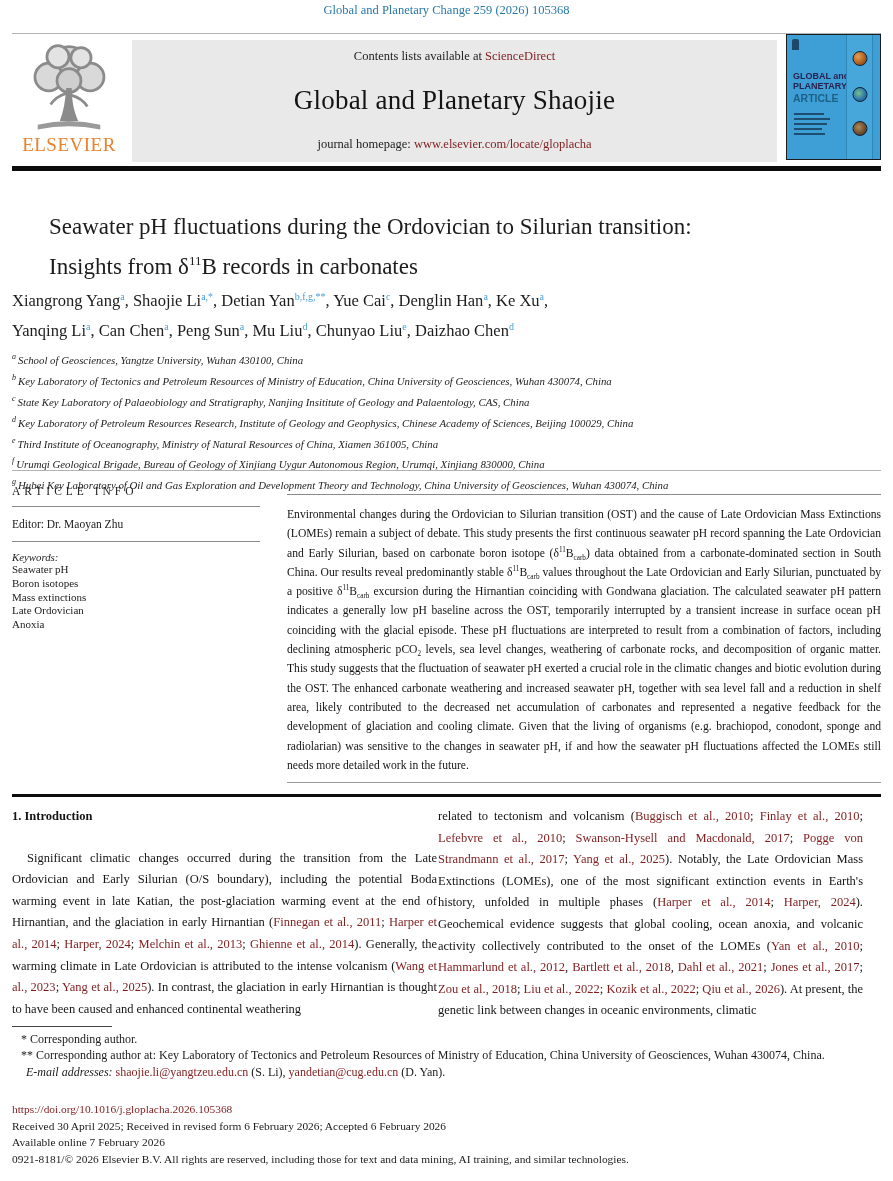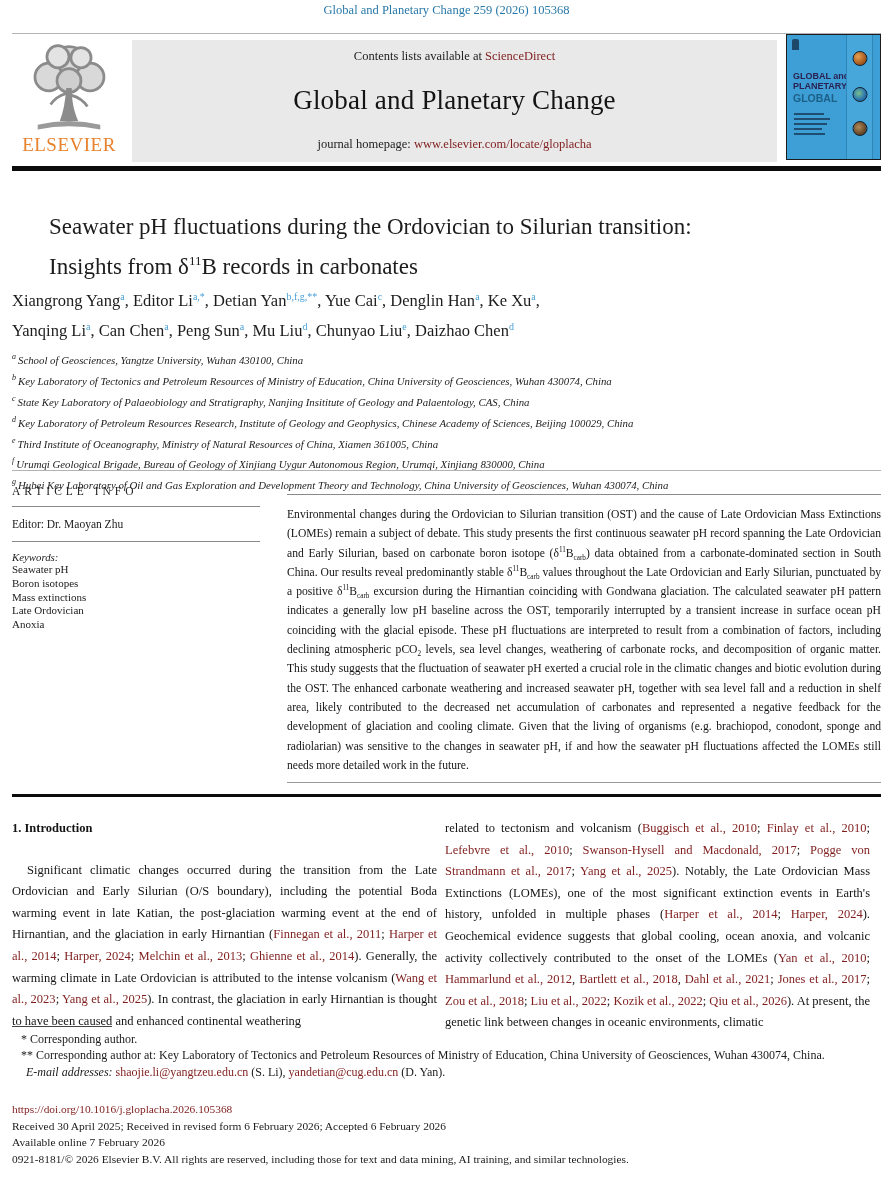--- a/index.html
+++ b/index.html
@@ -79,21 +79,21 @@
   .sec-head { font-size:11.5px; letter-spacing:4px; color:#222; font-family:"Liberation Serif",serif; }
   .head-rule { border-top:1px solid #8a8a8a; margin-top:9px; }
   .editor-line { font-size:11.5px; margin-top:11px; }
   .info-rule { border-top:1px solid #8a8a8a; margin-top:11px; }
   .kw-label { font-size:10.8px; font-style:italic; margin-top:9px; }
   .kw { font-size:11px; line-height:13.8px; }
   .abs-text { margin-top:10px; font-size:11.6px; line-height:19.3px; text-align:justify; color:#141414; }
   .abs-end-rule { border-top:1px solid #9a9a9a; margin-top:7px; }
 
   
-  .cols2 { position:absolute; top:806px; left:12px; width:869px; display:flex; gap:8px;margin-top:12px; }
+  .cols2 { position:absolute; top:806px; left:12px; width:869px; display:flex; gap:1px; }
   .bcol { width:425px; flex:none; font-size:12.5px; line-height:21.6px; text-align:justify; color:#141414; }
   .intro-head { font-size:12.5px; font-weight:bold; color:#141414; }
   .bcol p.first { margin-top:20px; text-indent:15px; }
 
   
   .fn-rule { position:absolute; top:1026px; left:12px; width:100px; border-top:1px solid #444; }
   .footnotes { position:absolute; top:1031px; left:12px; width:869px;
                font-size:12px; line-height:16.2px; color:#1a1a1a; text-align:justify; }
   .footnotes .fn { text-indent:9px; }
   .footnotes .fn-email { text-indent:14px; margin-top:0.5px; }
@@ -127,33 +127,33 @@
         <path d="M16 92 Q50 84 84 92 L84 97 Q50 90 16 97 Z" fill="#9a9a9a"></path>
       </svg>
       <div class="elsevier-word">ELSEVIER</div>
     </div>
 
     <div class="mast-box">
       <div class="contents-line">
         <span>Contents lists available at</span>
         <span class="link">ScienceDirect</span>
       </div>
-      <div class="mast-title">Global and Planetary Change</div>
+      <div class="mast-title">Global and Planetary Shaojie</div>
       <div class="homepage-line">
         <span>journal homepage:</span>
         <span class="link">www.elsevier.com/locate/gloplacha</span>
       </div>
     </div>
 
     <div class="cover">
       <div class="cover-tree"></div>
       <div class="cover-issn"></div>
       <div class="cover-t1">GLOBAL and</div>
       <div class="cover-t2">PLANETARY</div>
-      <div class="cover-t3">GLOBAL</div>
+      <div class="cover-t3">ARTICLE</div>
       <div class="cover-edline" style="top:78px; width:30px;"></div>
       <div class="cover-edline" style="top:83px; width:36px;"></div>
       <div class="cover-edline" style="top:88px; width:33px;"></div>
       <div class="cover-edline" style="top:93px; width:28px;"></div>
       <div class="cover-edline" style="top:98px; width:31px;"></div>
       <div class="cover-band">
         <div class="globe globe1"></div>
         <div class="globe globe2"></div>
         <div class="globe globe3"></div>
       </div>
@@ -166,21 +166,21 @@
     <span>Seawater pH fluctuations during the Ordovician to Silurian transition:</span><br>
     <span><span>Insights from δ</span><sup style="font-size:13px; color:#1c1c1c;">11</sup><span>B records in carbonates</span></span>
   </h1>
 
   <div class="authors">
     <div>
       
     
         <span class="author"><span>Xiangrong Yang</span><sup>a</sup><span>, </span></span>
       
-        <span class="author"><span>Editor Li</span><sup>a,*</sup><span>, </span></span>
+        <span class="author"><span>Shaojie Li</span><sup>a,*</sup><span>, </span></span>
       
         <span class="author"><span>Detian Yan</span><sup>b,f,g,**</sup><span>, </span></span>
       
         <span class="author"><span>Yue Cai</span><sup>c</sup><span>, </span></span>
       
         <span class="author"><span>Denglin Han</span><sup>a</sup><span>, </span></span>
       
         <span class="author"><span>Ke Xu</span><sup>a</sup><span>,</span></span>
       </div>
     <div>

